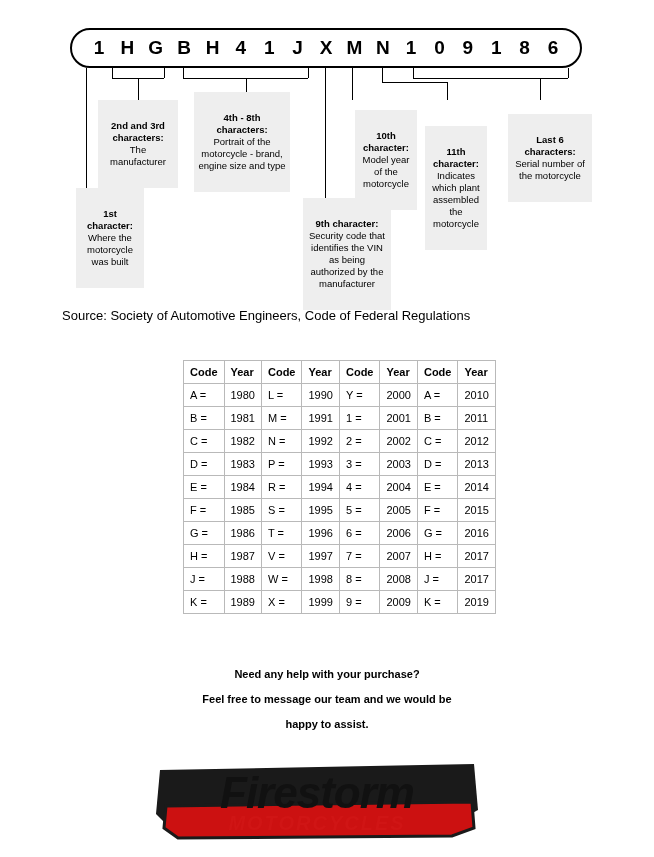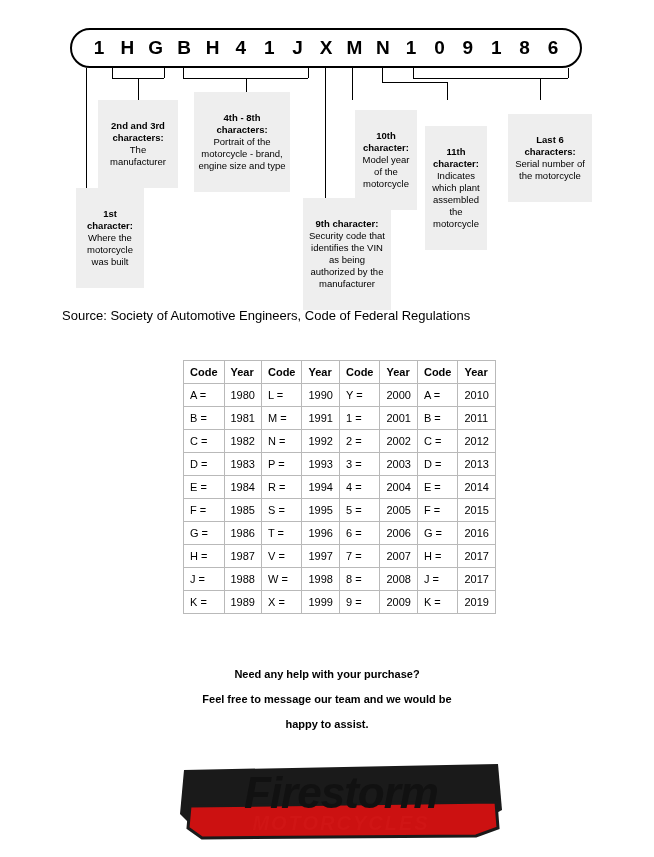--- a/index.html
+++ b/index.html
@@ -116,21 +116,21 @@
     text-align: center;
     font-size: 11px;
     font-weight: bold;
     line-height: 25px;
     color: #000;
   }
 
   
   #logo {
     position: absolute;
-    left: 176px;
+    left: 152px;
     top: 762px;
     width: 330px;
     height: 80px;
   }
   #logo-text-main {
     font-family: "Liberation Sans", sans-serif;
     font-weight: bold;
     font-style: italic;
     font-size: 44px;
     color: #111;

